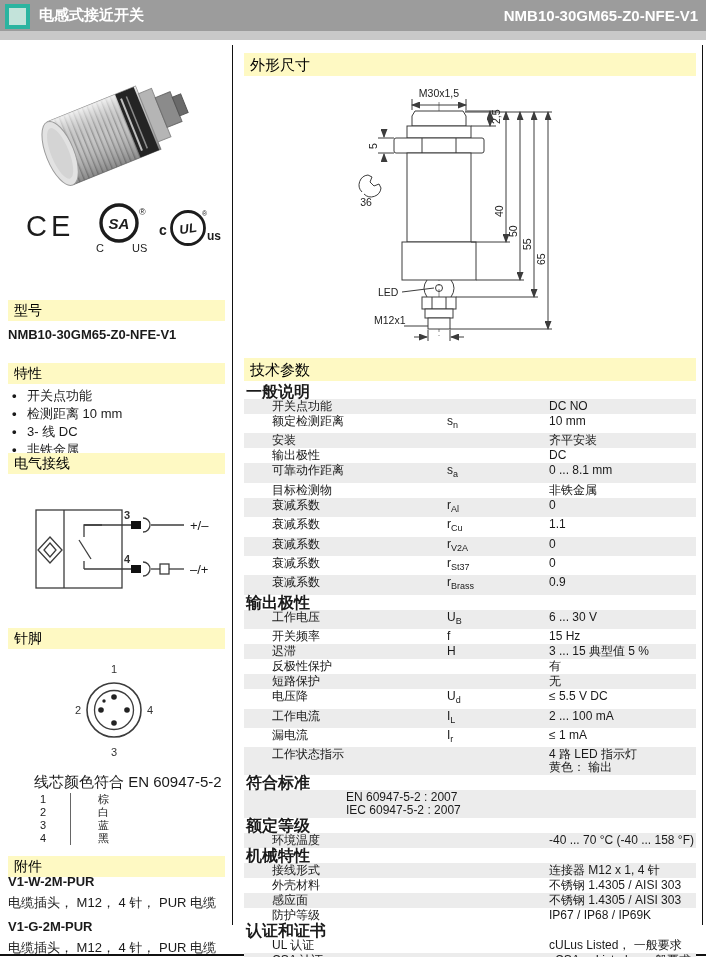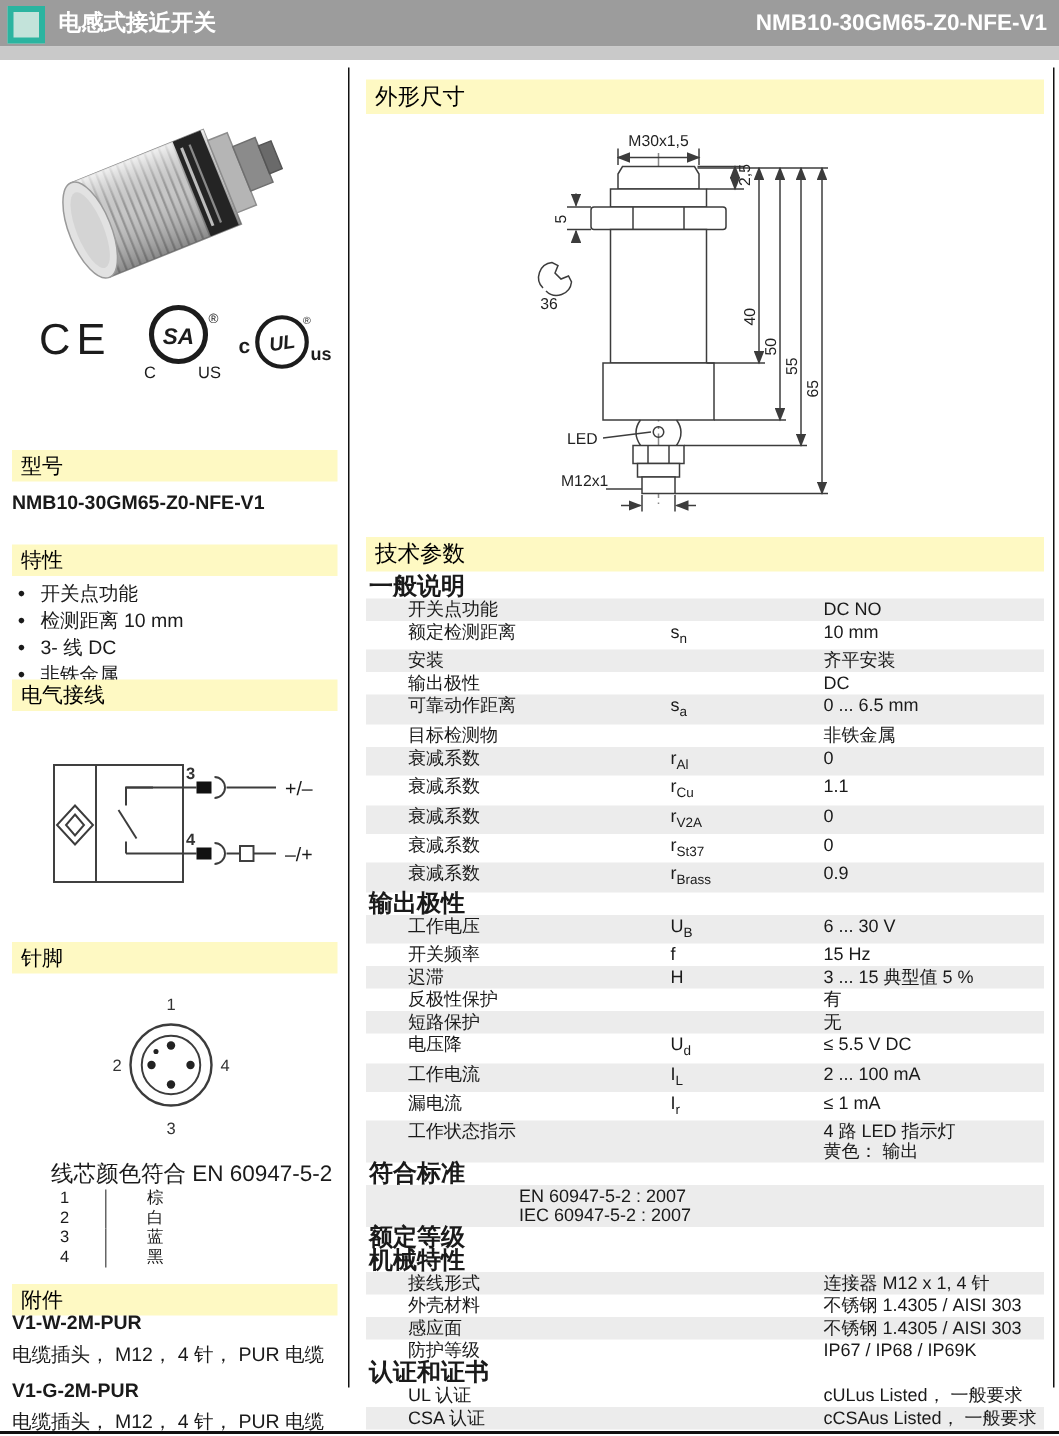--- a/index.html
+++ b/index.html
@@ -286,21 +286,21 @@
         <div class="tv">齐平安装</div>
       </div>
       <div class="trow">
         <div class="tl">输出极性</div>
         <div class="ts"></div>
         <div class="tv">DC</div>
       </div>
       <div class="trow sh">
         <div class="tl">可靠动作距离</div>
         <div class="ts">s<sub>a</sub></div>
-        <div class="tv">0 ... 6.5 mm</div>
+        <div class="tv">0 ... 8.1 mm</div>
       </div>
       <div class="trow">
         <div class="tl">目标检测物</div>
         <div class="ts"></div>
         <div class="tv">非铁金属</div>
       </div>
       <div class="trow sh">
         <div class="tl">衰减系数</div>
         <div class="ts">r<sub>Al</sub></div>
         <div class="tv">0</div>
@@ -370,20 +370,25 @@
         <div class="tl">工作状态指示</div>
         <div class="ts"></div>
         <div class="tv">4 路 LED 指示灯<div>黄色： 输出</div></div>
       </div>
       <div class="tsec">符合标准</div>
       <div class="trow sh">
         <div class="ts"></div>
         <div class="tv">EN   60947-5-2 : 2007<div>IEC  60947-5-2 : 2007</div></div>
       </div>
       <div class="tsec">额定等级</div>
+      <div class="trow sh">
+        <div class="tl">环境温度</div>
+        <div class="ts"></div>
+        <div class="tv">-40 ... 70 °C (-40 ... 158 °F)</div>
+      </div>
       <div class="tsec">机械特性</div>
       <div class="trow sh">
         <div class="tl">接线形式</div>
         <div class="ts"></div>
         <div class="tv">连接器 M12 x 1, 4 针</div>
       </div>
       <div class="trow">
         <div class="tl">外壳材料</div>
         <div class="ts"></div>
         <div class="tv">不锈钢  1.4305 / AISI 303</div>

